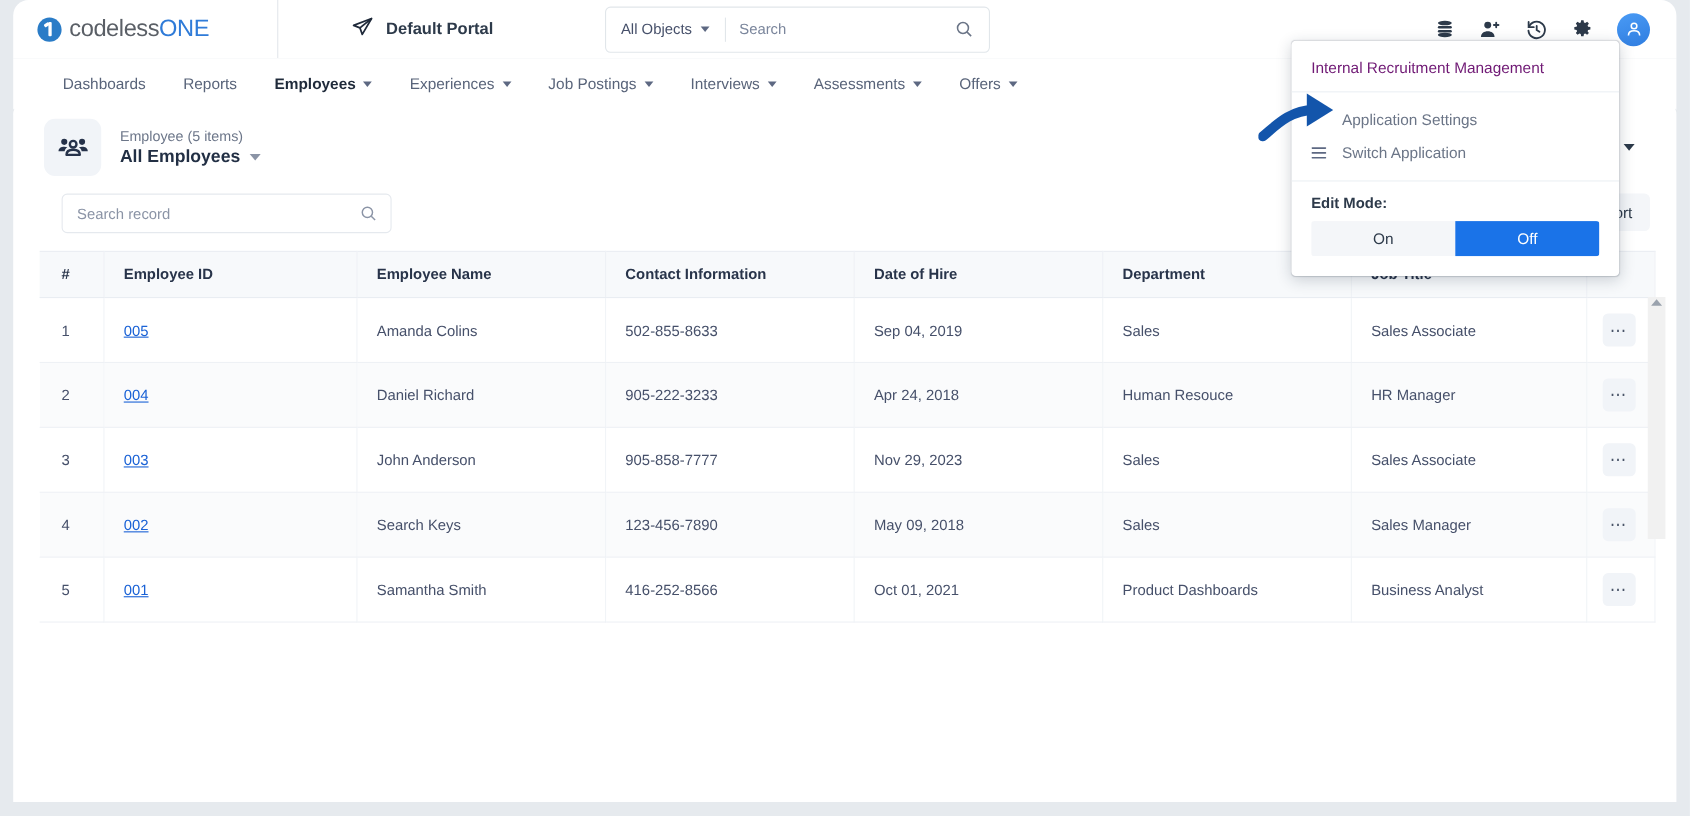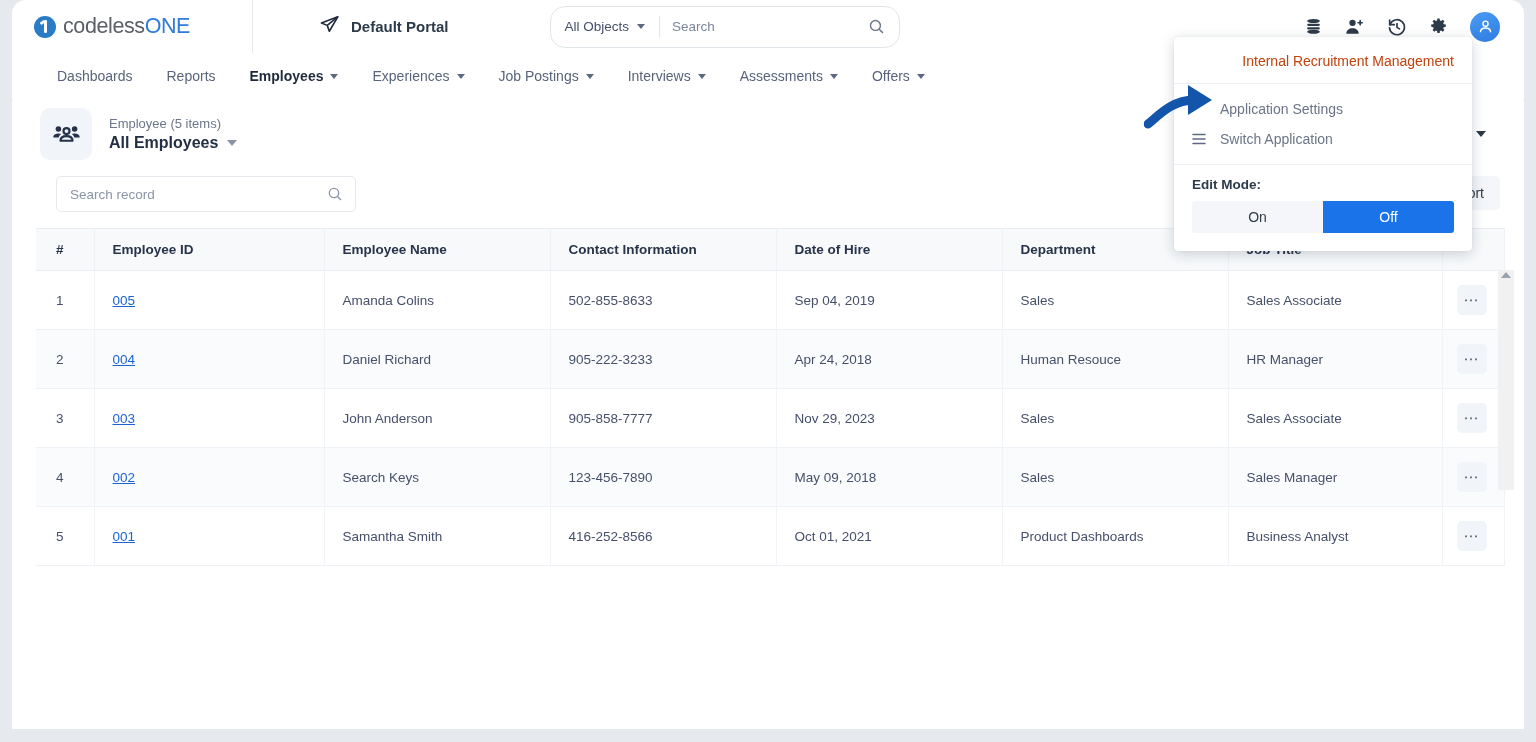--- a/index.html
+++ b/index.html
@@ -48,21 +48,21 @@
   .portal {
     display: flex; align-items: center; gap: 11px;
     padding: 0 22px; height: 53px;
   }
   .portal-label { font-size: 15px; font-weight: 700; color: #2d3a4a; }
 
   .searchwrap {
     margin-left: 35px;
     display: flex; align-items: center;
     width: 350px; height: 42px;
-    border: 1px solid #e1e6ea; border-radius: 15px;
+    border: 1px solid #e1e6ea; border-radius: 5px;
     background: #fff;
   }
   .allobjects {
     display: flex; align-items: center; gap: 8px;
     padding: 0 14px; height: 40px; font-size: 13.5px; color: #46506a;
     white-space: nowrap;
   }
   .searchdiv { width: 1px; height: 22px; background: #e1e6ea; }
   .searchinput {
     flex: 1; border: 0; outline: none; padding: 0 12px;
@@ -212,23 +212,22 @@
   }
 
   
   .panel {
     position: absolute; left: 1174px; top: 37px; width: 298px;
     background: #fff; border-radius: 4px;
     box-shadow: 0 3px 14px rgba(26,38,60,0.20), 0 0 1px rgba(26,38,60,0.18);
     z-index: 40; overflow: hidden;
   }
   .panel-head {
-    padding: 16px 18px 14px 18px; font-size: 14px; color: #c2410c;
+    padding: 16px 18px 14px 18px; font-size: 14px; color: #701a75;
     border-bottom: 1px solid #ecf0f4;
-    text-align: right;
   }
   .panel-body { padding: 10px 0 10px 0; border-bottom: 1px solid #ecf0f4; }
   .panel-item {
     display: flex; align-items: center; gap: 14px;
     padding: 6px 18px; height: 30px; font-size: 14px; color: #6b7587; cursor: pointer;
   }
   .panel-item .ico { width: 14px; display: flex; justify-content: center; color: #5d6882; }
   .panel-foot { padding: 12px 18px 18px 18px; }
   .editlabel { font-size: 13.5px; font-weight: 700; color: #2d3a4a; margin-bottom: 9px; }
   .toggle { display: flex; height: 32px; border-radius: 3px; overflow: hidden; }

